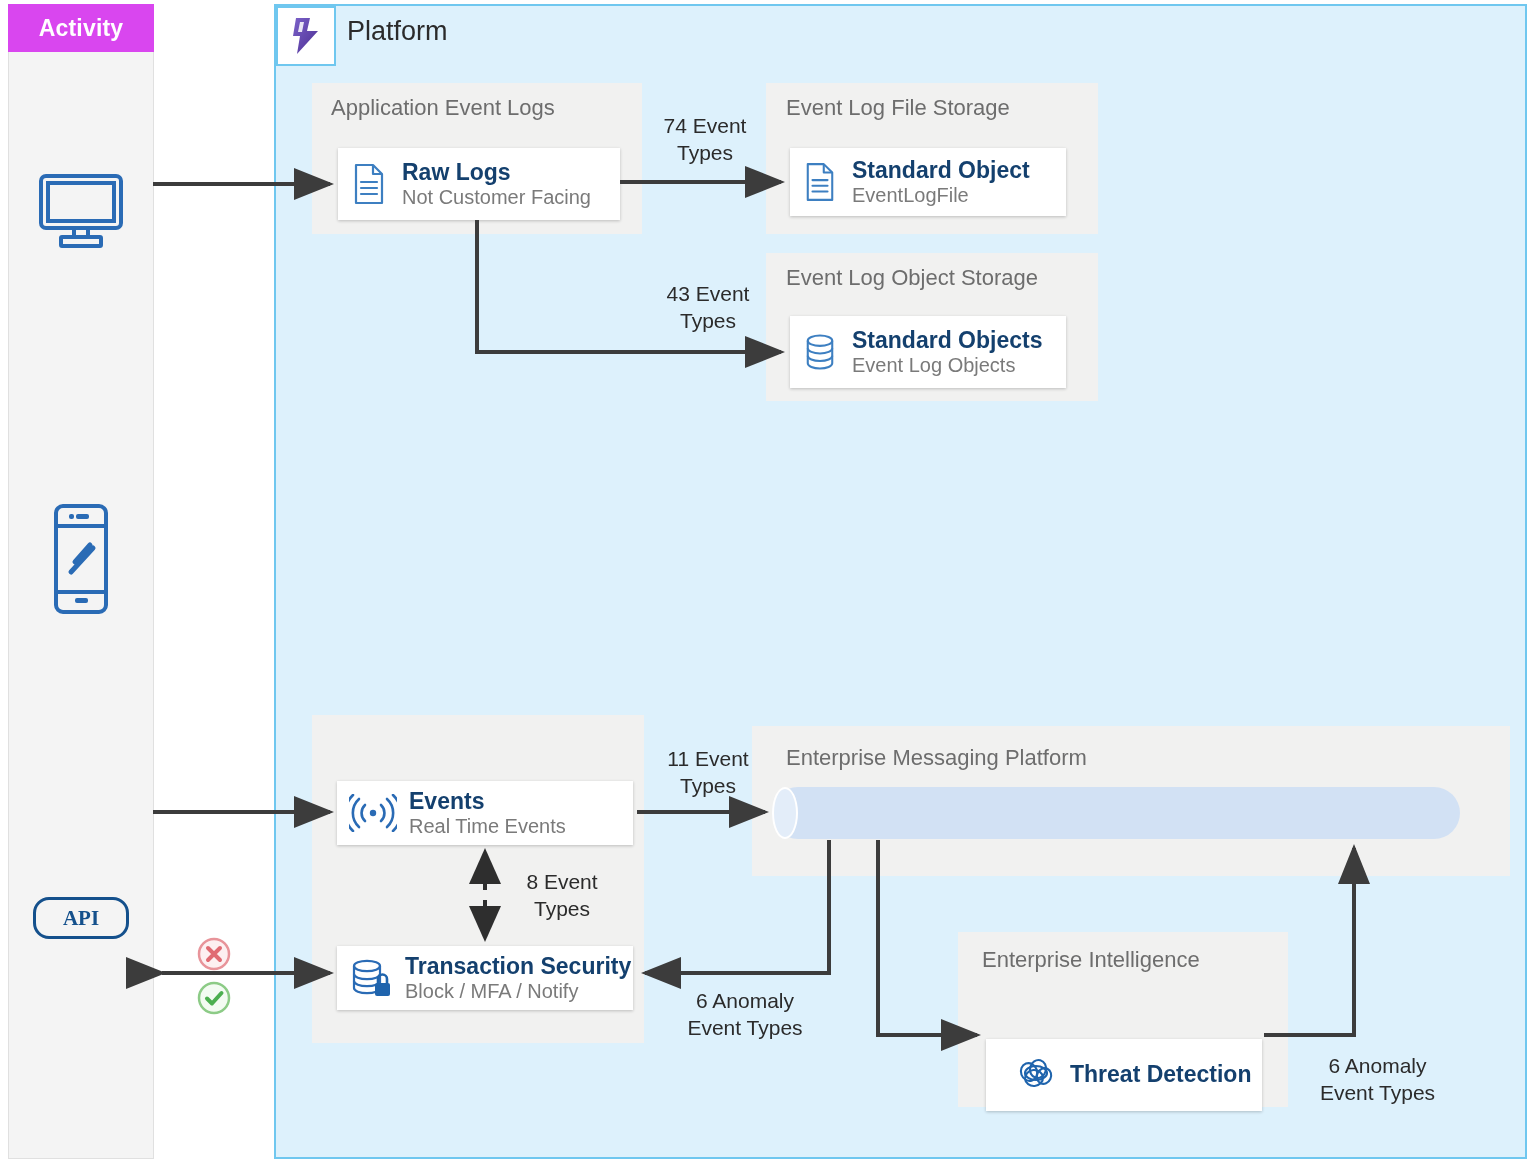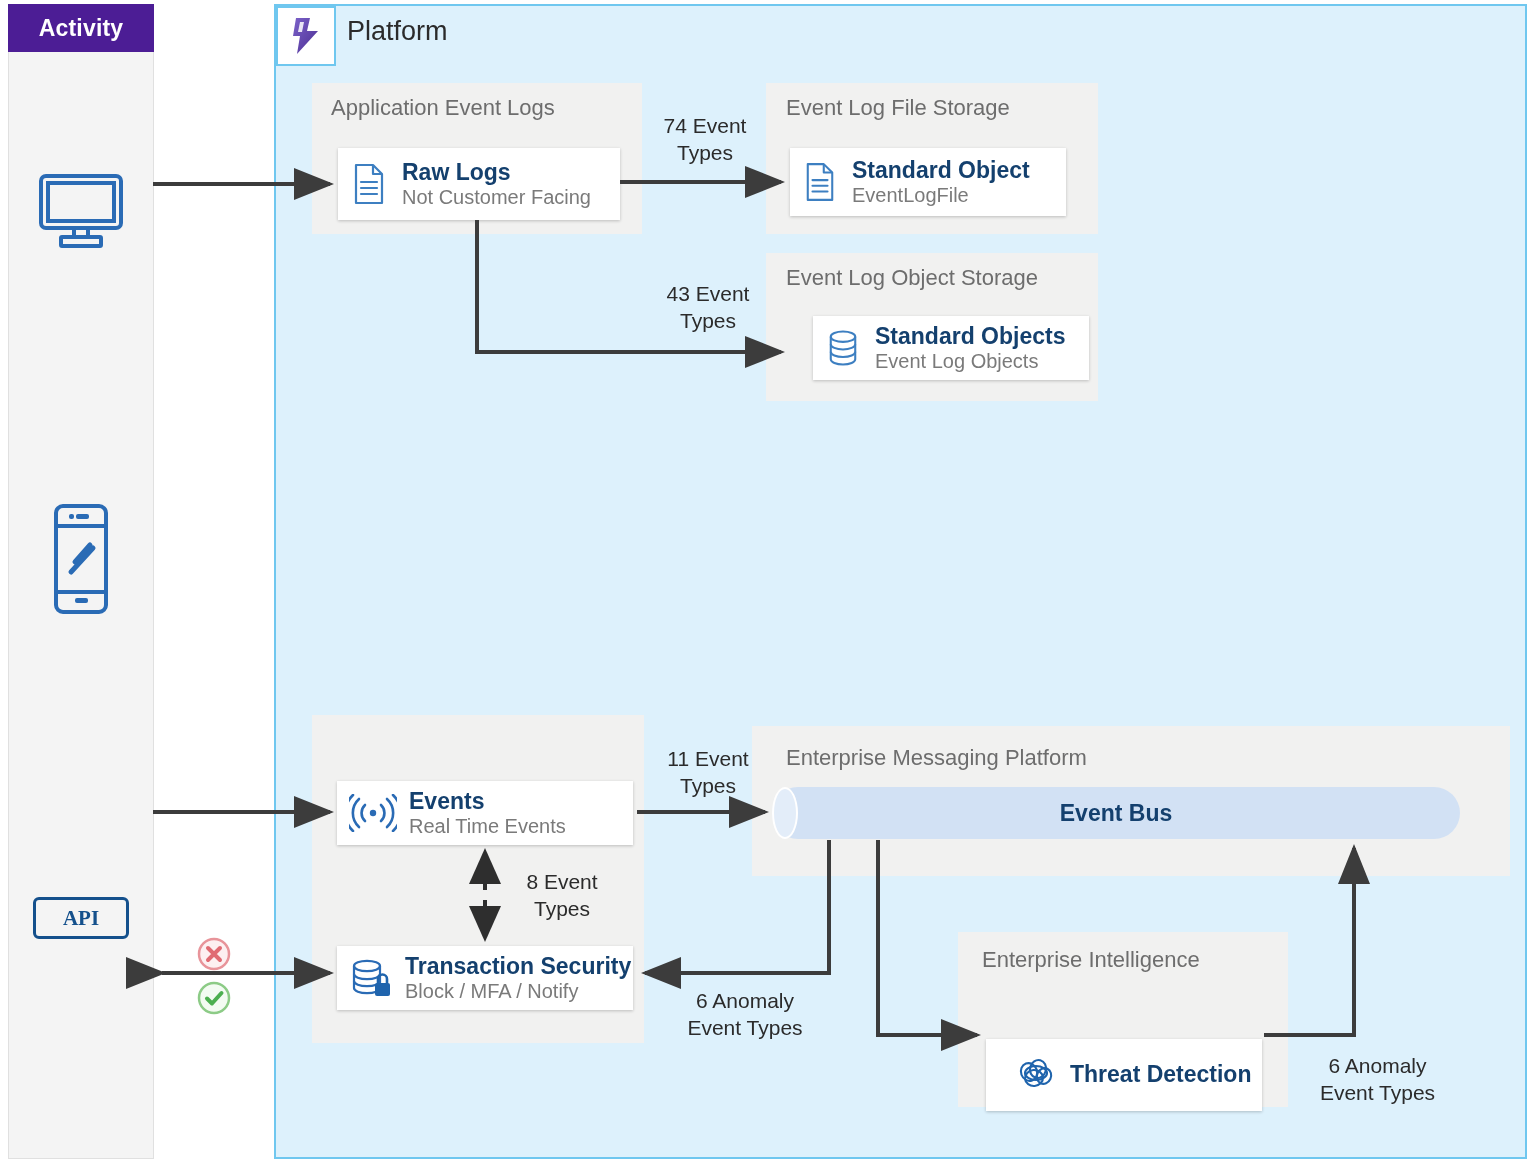--- a/index.html
+++ b/index.html
@@ -4,25 +4,25 @@
 <style>
   html,body{margin:0;padding:0;background:#ffffff;}
   body{width:1536px;height:1167px;position:relative;overflow:hidden;
        font-family:"Liberation Sans","DejaVu Sans",sans-serif;}
   #stage{position:absolute;left:0;top:0;width:1536px;height:1167px;}
 
   
   .activity-col{position:absolute;left:8px;top:4px;width:146px;height:1155px;
       background:#f4f4f4;border:1px solid #e0e0e0;box-sizing:border-box;}
   .activity-hdr{position:absolute;left:8px;top:4px;width:146px;height:48px;
-      background:#4c1d95;color:#ffffff;display:flex;align-items:center;justify-content:center;
+      background:#d946ef;color:#ffffff;display:flex;align-items:center;justify-content:center;
       font-size:23px;font-weight:bold;letter-spacing:.2px;box-sizing:border-box;}
   .act-icon{position:absolute;display:flex;align-items:center;justify-content:center;}
   .api-chip{position:absolute;left:33px;top:897px;width:96px;height:42px;
-      border:3px solid #14508c;border-radius:6px;background:#f4f4f4;
+      border:3px solid #14508c;border-radius:16px;background:#f4f4f4;
       display:flex;align-items:center;justify-content:center;
       color:#14508c;font-size:21px;font-weight:bold;font-family:"Liberation Serif",serif;box-sizing:border-box;}
 
   
   .platform{position:absolute;left:274px;top:4px;width:1253px;height:1155px;
       background:#ddf1fc;border:2px solid #6fc7ef;box-sizing:border-box;}
   .plat-badge{position:absolute;left:276px;top:6px;width:60px;height:60px;
       background:#ffffff;border:2px solid #6fc7ef;box-sizing:border-box;
       display:flex;align-items:center;justify-content:center;}
   .plat-title{position:absolute;left:347px;top:16px;font-size:27px;color:#2b2b2b;}
@@ -153,21 +153,21 @@
     </span>
     <span class="txt" style="margin-left:16px;">
       <span class="t1" style="font-size:23px;">Standard Object</span>
       <span class="t2" style="font-size:20px;">EventLogFile</span>
     </span>
   </div>
 
   <div class="group" style="left:766px;top:253px;width:332px;height:148px;"></div>
   <div class="group-title" style="left:786px;top:265px;">Event Log Object Storage</div>
 
-  <div class="card" style="left:813px;top:316px;width:276px;height:64px;padding-left:14px;">
+  <div class="card" style="left:790px;top:316px;width:276px;height:72px;padding-left:14px;">
     <span class="ic">
       <svg width="32" height="40" viewBox="0 0 34 42">
         <ellipse cx="17" cy="9" rx="13" ry="5.5" fill="#ffffff" stroke="#3d7fc1" stroke-width="2.2"></ellipse>
         <path d="M4 9 v24 a13 5.5 0 0 0 26 0 v-24" fill="none" stroke="#3d7fc1" stroke-width="2.2"></path>
         <path d="M4 17 a13 5.5 0 0 0 26 0" fill="none" stroke="#3d7fc1" stroke-width="2.2"></path>
         <path d="M4 25 a13 5.5 0 0 0 26 0" fill="none" stroke="#3d7fc1" stroke-width="2.2"></path>
       </svg>
     </span>
     <span class="txt" style="margin-left:16px;">
       <span class="t1" style="font-size:23px;">Standard Objects</span>
@@ -210,21 +210,20 @@
       <span class="t1" style="font-size:23px;">Events</span>
       <span class="t2" style="font-size:20px;">Real Time Events</span>
     </span>
   </div>
 
   <div class="group" style="left:752px;top:726px;width:758px;height:150px;"></div>
   <div class="group-title" style="left:786px;top:745px;">Enterprise Messaging Platform</div>
 
   <div class="bus"></div>
   <div class="bus-cap"></div>
-  <div class="bus-label">Event Bus</div>
 
   <div class="group" style="left:958px;top:932px;width:330px;height:175px;"></div>
   <div class="group-title" style="left:982px;top:947px;">Enterprise Intelligence</div>
 
   <div class="card" style="left:986px;top:1039px;width:276px;height:72px;padding-left:30px;">
     <span class="ic">
       <svg width="42" height="36" viewBox="0 0 42 36">
         <g fill="none" stroke="#1f64ad" stroke-width="2.1">
           <ellipse cx="13" cy="15" rx="8" ry="9" transform="rotate(-20 13 15)"></ellipse>
           <ellipse cx="22" cy="12" rx="8" ry="9" transform="rotate(15 22 12)"></ellipse>

